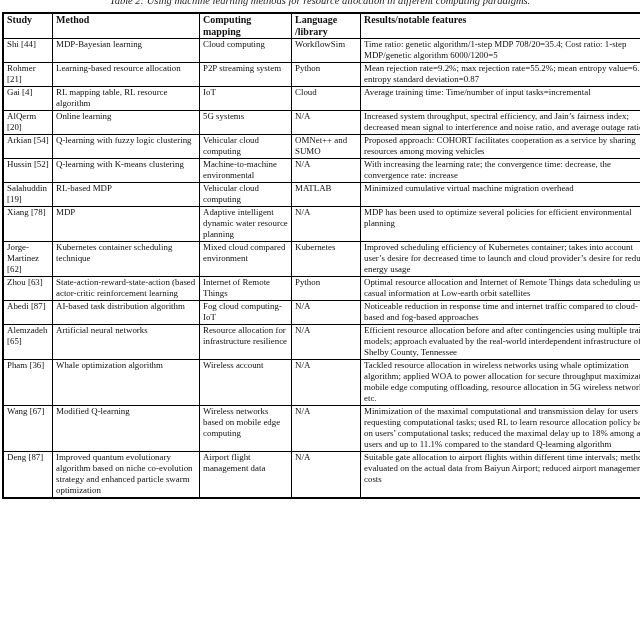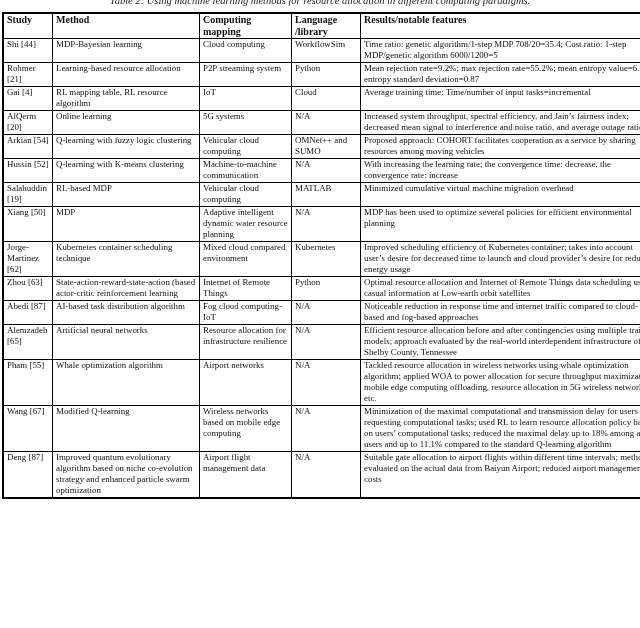--- a/index.html
+++ b/index.html
@@ -106,33 +106,33 @@
       <tr>
         <td class="col-study">Arkian [54]</td>
         <td class="col-method">Q-learning with fuzzy logic clustering</td>
         <td class="col-paradigm">Vehicular cloud computing</td>
         <td class="col-language">OMNet++ and SUMO</td>
         <td class="col-results">Proposed approach: COHORT facilitates cooperation as a service by sharing resources among moving vehicles</td>
       </tr>
       <tr>
         <td class="col-study">Hussin [52]</td>
         <td class="col-method">Q-learning with K-means clustering</td>
-        <td class="col-paradigm">Machine-to-machine communication</td>
+        <td class="col-paradigm">Machine-to-machine environmental</td>
         <td class="col-language">N/A</td>
         <td class="col-results">With increasing the learning rate; the convergence time: decrease, the convergence rate: increase</td>
       </tr>
       <tr>
         <td class="col-study">Salahuddin [19]</td>
         <td class="col-method">RL-based MDP</td>
         <td class="col-paradigm">Vehicular cloud computing</td>
         <td class="col-language">MATLAB</td>
         <td class="col-results">Minimized cumulative virtual machine migration overhead</td>
       </tr>
       <tr>
-        <td class="col-study">Xiang [50]</td>
+        <td class="col-study">Xiang [78]</td>
         <td class="col-method">MDP</td>
         <td class="col-paradigm">Adaptive intelligent dynamic water resource planning</td>
         <td class="col-language">N/A</td>
         <td class="col-results">MDP has been used to optimize several policies for efficient environmental planning</td>
       </tr>
       <tr>
         <td class="col-study">Jorge-Martinez [62]</td>
         <td class="col-method">Kubernetes container scheduling technique</td>
         <td class="col-paradigm">Mixed cloud compared environment</td>
         <td class="col-language">Kubernetes</td>
@@ -153,23 +153,23 @@
         <td class="col-results">Noticeable reduction in response time and internet traffic compared to cloud-based and fog-based approaches</td>
       </tr>
       <tr>
         <td class="col-study">Alemzadeh [65]</td>
         <td class="col-method">Artificial neural networks</td>
         <td class="col-paradigm">Resource allocation for infrastructure resilience</td>
         <td class="col-language">N/A</td>
         <td class="col-results">Efficient resource allocation before and after contingencies using multiple trained models; approach evaluated by the real-world interdependent infrastructure of Shelby County, Tennessee</td>
       </tr>
       <tr>
-        <td class="col-study">Pham [55]</td>
+        <td class="col-study">Pham [36]</td>
         <td class="col-method">Whale optimization algorithm</td>
-        <td class="col-paradigm">Airport networks</td>
+        <td class="col-paradigm">Wireless account</td>
         <td class="col-language">N/A</td>
         <td class="col-results">Tackled resource allocation in wireless networks using whale optimization algorithm; applied WOA to power allocation for secure throughput maximization, mobile edge computing offloading, resource allocation in 5G wireless networks, etc.</td>
       </tr>
       <tr>
         <td class="col-study">Wang [67]</td>
         <td class="col-method">Modified Q-learning</td>
         <td class="col-paradigm">Wireless networks based on mobile edge computing</td>
         <td class="col-language">N/A</td>
         <td class="col-results">Minimization of the maximal computational and transmission delay for users requesting computational tasks; used RL to learn resource allocation policy based on users’ computational tasks; reduced the maximal delay up to 18% among all users and up to 11.1% compared to the standard Q-learning algorithm</td>
       </tr>

